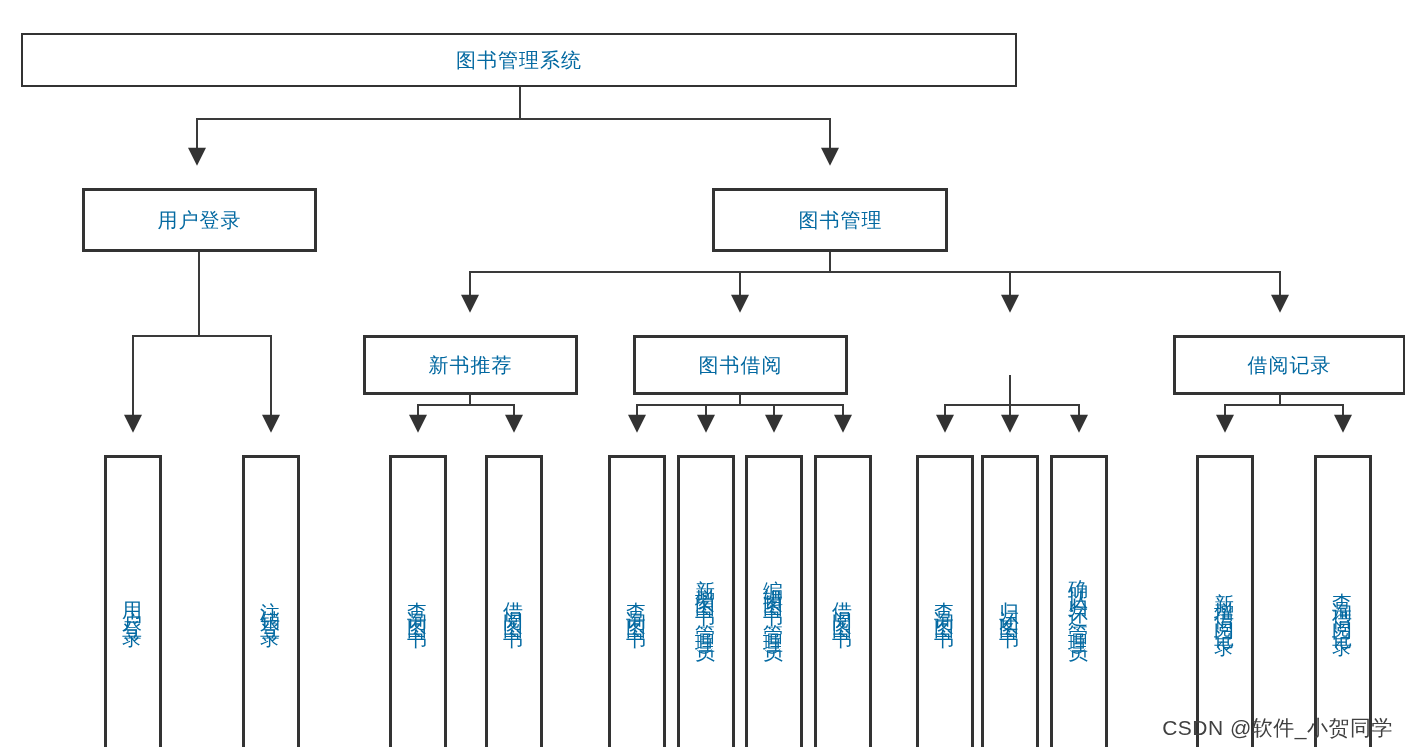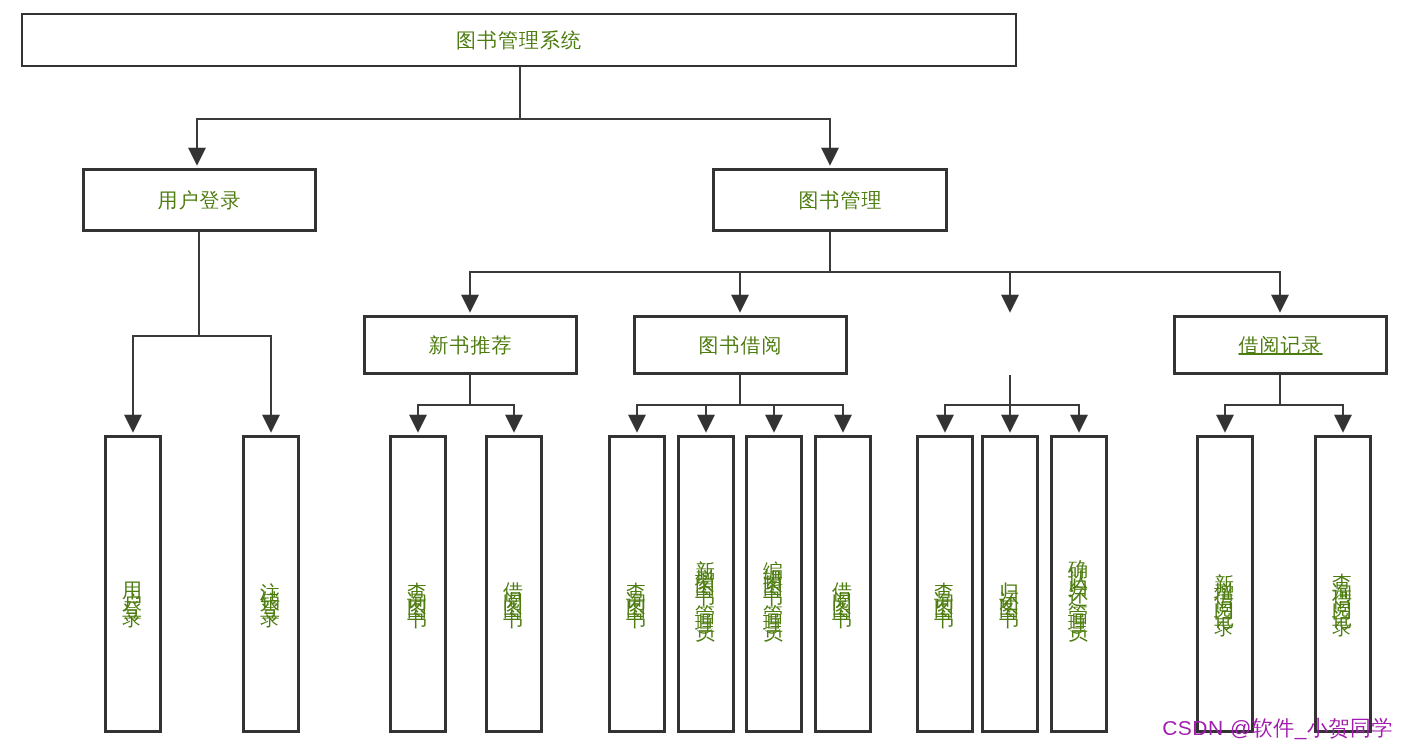--- a/index.html
+++ b/index.html
@@ -24,24 +24,25 @@
     pointer-events: none;
   }
   .node {
     position: absolute;
     box-sizing: border-box;
     background: #ffffff;
     border: 3px solid #333333;
     display: flex;
     align-items: center;
     justify-content: center;
-    color: #4d7c0f;
+    color: #0369a1;
     font-size: 20px;
     letter-spacing: 1px;
     text-align: center;
+    margin-top: 20px;
   }
   .node.root {
     border-width: 2px;
     left: 21px; top: 13px; width: 996px; height: 54px;
   }
   .node.vertical {
     writing-mode: vertical-rl;
     text-orientation: mixed;
     letter-spacing: 9px;
     font-size: 20px;
@@ -49,40 +50,40 @@
     height: 298px;
     width: 58px;
   }
   
   .n-user-login  { left: 82px;  top: 168px; width: 235px; height: 64px; }
   .n-book-mgmt   { left: 712px; top: 168px; width: 236px; height: 64px; padding-left: 21px; }
   
   .n-sec0 { left: 363px;  top: 315px; width: 215px; height: 60px; }
   .n-sec1 { left: 633px;  top: 315px; width: 215px; height: 60px; }
   .n-sec2 { left: 903px;  top: 315px; width: 215px; height: 60px; }
-  .n-sec3 { left: 1173px; top: 315px; width: 215px; height: 60px; text-decoration: underline; }
+  .n-sec3 { left: 1173px; top: 315px; width: 233px; height: 60px; }
   
   .leaf-a1 { left: 104px;  }
   .leaf-a2 { left: 242px;  }
   .leaf-b1 { left: 389px;  }
   .leaf-b2 { left: 485px;  }
   .leaf-c1 { left: 608px;  }
   .leaf-c2 { left: 677px;  }
   .leaf-c3 { left: 745px;  }
   .leaf-c4 { left: 814px;  }
   .leaf-d1 { left: 916px;  }
   .leaf-d2 { left: 981px;  }
   .leaf-d3 { left: 1050px; }
   .leaf-e1 { left: 1196px; }
   .leaf-e2 { left: 1314px; }
   .watermark {
     position: absolute;
     right: 12px;
     bottom: 5px;
-    color: #a21caf;
+    color: #404040;
     font-size: 21px;
     letter-spacing: 0.5px;
     white-space: nowrap;
   }
 </style>
 </head>
 <body>
 
 <div class="canvas">
 

